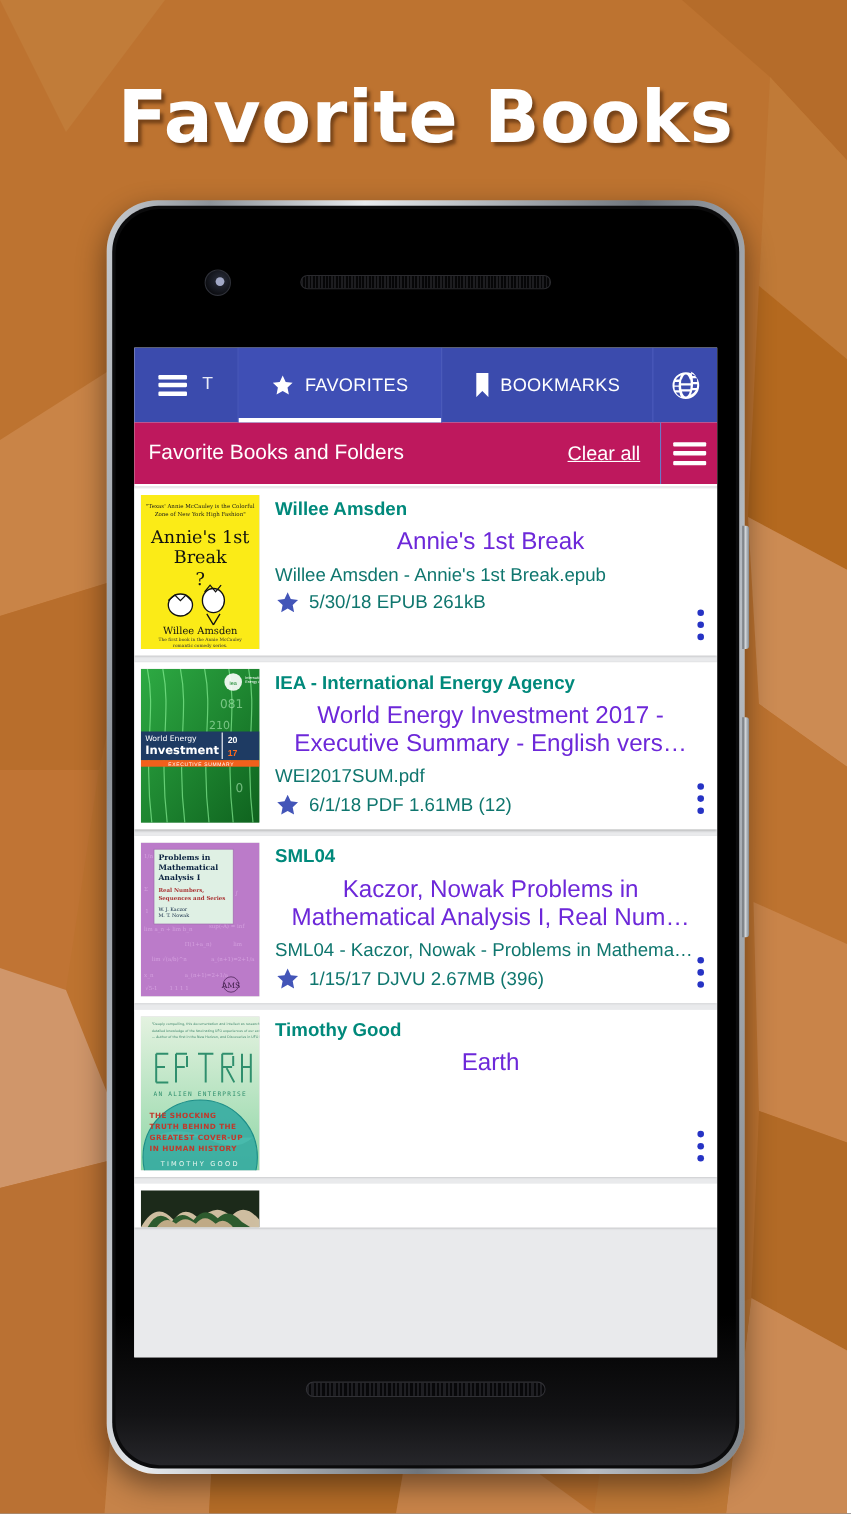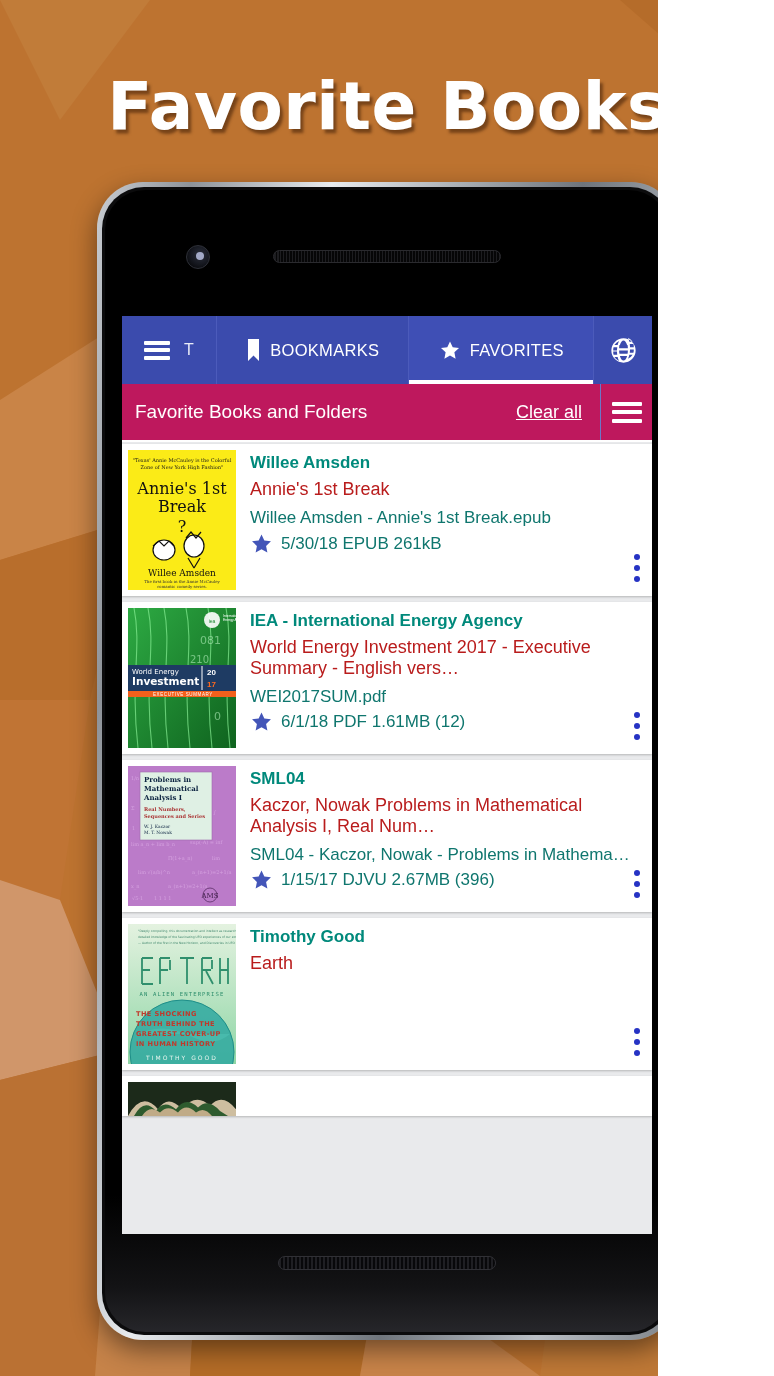--- a/index.html
+++ b/index.html
@@ -6,21 +6,21 @@
 
   html, body {
     width: 774px; height: 1376px;
     overflow: hidden;
     font-family: "Liberation Sans", sans-serif;
   }
 
   
   .stage {
     position: relative;
-    width: 658px; height: 1376px;
+    width: 770px; height: 1376px;
     background: #BD7330;
     overflow: hidden;
   }
   .poly-layer { position: absolute; inset: 0; }
   .poly-layer svg { display: block; width: 774px; height: 1376px; }
 
   
   .promo-title {
     position: absolute;
     top: 68px; left: 0; width: 774px;
@@ -205,24 +205,25 @@
   }
   .author {
     color: #00897B;
     font-weight: bold;
     font-size: 17px;
     line-height: 1.25;
     margin-bottom: 6px;
     white-space: nowrap; overflow: hidden;
   }
   .title {
-    color: #b91c1c;
-    font-size: 18px;
+    color: #6d28d9;
+    font-size: 22px;
     line-height: 1.16;
     margin-bottom: 8px;
+    text-align: center;
   }
   .filename {
     color: #0f766e;
     font-size: 17px;
     line-height: 1.2;
     white-space: nowrap; overflow: hidden;
     margin-bottom: 4px;
   }
   .meta {
     display: flex; align-items: center; gap: 8px;
@@ -290,32 +291,32 @@
 
             <div class="tab menu">
               <span class="hamburger">
                   <i></i>
                   <i></i>
                   <i></i>
                 </span>
               <span class="tab-letter">T</span>
             </div>
 
+            <div class="tab fav active">
+              <svg class="star-ico" viewBox="0 0 24 24">
+                <path d="M12 1.6l3.1 6.6 7.2.9-5.3 5 1.4 7.2-6.4-3.6-6.4 3.6 1.4-7.2-5.3-5 7.2-.9z"></path>
+              </svg>
+              <span>FAVORITES</span>
+            </div>
+
             <div class="tab book">
               <svg class="book-ico" viewBox="0 0 16 24">
                 <path d="M2 0h12v24l-6-6-6 6z"></path>
               </svg>
               <span>BOOKMARKS</span>
-            </div>
-
-            <div class="tab fav active">
-              <svg class="star-ico" viewBox="0 0 24 24">
-                <path d="M12 1.6l3.1 6.6 7.2.9-5.3 5 1.4 7.2-6.4-3.6-6.4 3.6 1.4-7.2-5.3-5 7.2-.9z"></path>
-              </svg>
-              <span>FAVORITES</span>
             </div>
 
             <div class="tab globe">
               <svg class="globe-ico" viewBox="0 0 24 24">
                 <path d="M12 1.2A10.8 10.8 0 1 0 22.8 12 10.81 10.81 0 0 0 12 1.2zm0 1.9c1.22 0 2.5 1.5 3.2 4.1H8.8c.7-2.6 1.98-4.1 3.2-4.1zM6.8 7.2H3.9a9 9 0 0 1 4.2-3.6 11.6 11.6 0 0 0-1.3 3.6zm-3.6 1.9h3.25a20 20 0 0 0-.25 2.9H2.85a8.8 8.8 0 0 1 .35-2.9zm0 6.7a8.8 8.8 0 0 1-.35-2.9h3.35a20 20 0 0 0 .25 2.9zm.7 1.9h2.9a11.6 11.6 0 0 0 1.3 3.6 9 9 0 0 1-4.2-3.6zM12 20.9c-1.22 0-2.5-1.5-3.2-4.1h6.4c-.7 2.6-1.98 4.1-3.2 4.1zm3.6-6h-7.2a18 18 0 0 1-.28-2.9h7.76a18 18 0 0 1-.28 2.9zm-7.48-4.8a18 18 0 0 1 .28-2.9h7.2a18 18 0 0 1 .28 2.9zm7.78 9.3a11.6 11.6 0 0 0 1.3-3.6h2.9a9 9 0 0 1-4.2 3.6zm4.9-5.5h-3.25a20 20 0 0 0 .25-2.9h3.35a8.8 8.8 0 0 1-.35 2.9zm-3-4.8a20 20 0 0 0-.25-2.9h3.25a8.8 8.8 0 0 1 .35 2.9zm2.3-4.8h-2.9a11.6 11.6 0 0 0-1.3-3.6 9 9 0 0 1 4.2 3.6z"></path>
               </svg>
             </div>
           </div>
 
           <div class="subheader">

